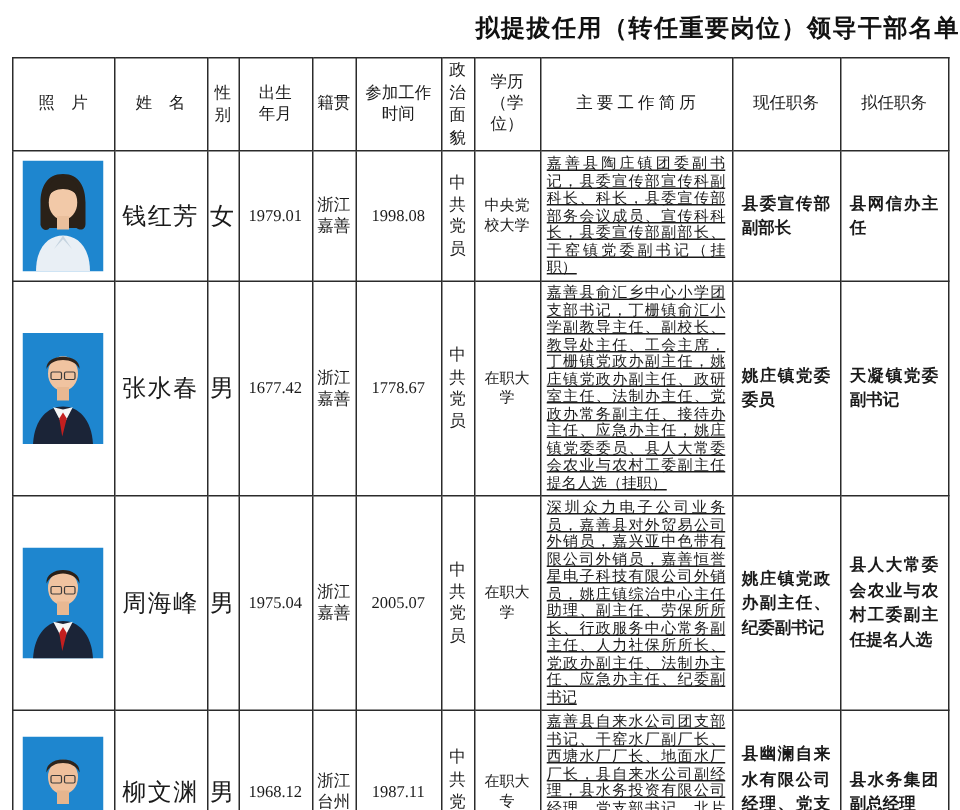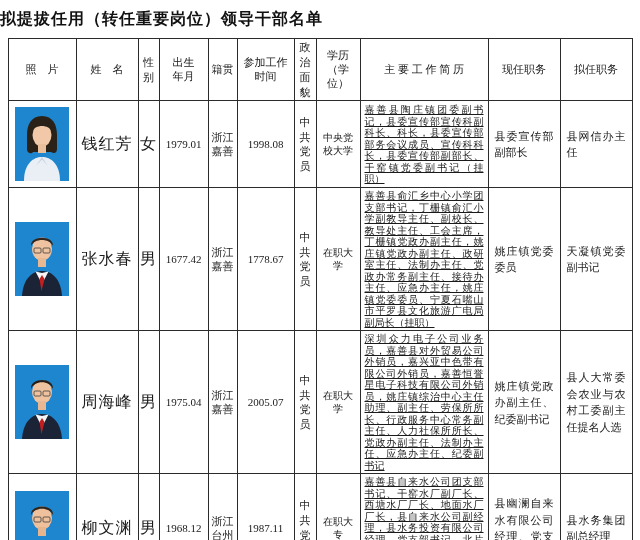--- a/index.html
+++ b/index.html
@@ -1,21 +1,21 @@
 <!DOCTYPE html>
 <html><head>
 <meta charset="utf-8">
 <style>
   html,body{margin:0;padding:0;}
   body{
     width:640px;height:540px;background:#ffffff;overflow:hidden;
     font-family:"Liberation Serif",serif;color:#1a1a1a;
   }
   .title{
-    text-align:left;
+    text-align:right;
     font-family:"Liberation Sans",sans-serif;
     font-weight:bold;font-size:16px;letter-spacing:1px;
     padding:9px 0 8px 0;color:#111;
   }
   table.roster{
     border-collapse:collapse;table-layout:fixed;
     margin:0 auto;width:624px;
   }
   .roster th,.roster td{
     border:1px solid #2b2b2b;
@@ -33,21 +33,21 @@
   td.c-small{font-size:11px;word-break:break-all;line-height:1.3;}
   td.c-edu{font-size:10px;word-break:break-all;line-height:1.35;padding:1px 2px;}
   td.c-resume{
     font-size:10px;line-height:11.5px;
     text-align:justify;text-justify:inter-character;
     word-break:break-all;padding:2px 4px;vertical-align:middle;text-decoration:underline;
   }
   td.c-pos{
     font-size:11px;line-height:1.5;
     text-align:justify;text-justify:inter-character;
-    word-break:break-all;padding:2px 6px;vertical-align:middle;
+    word-break:break-all;padding:2px 6px;vertical-align:middle;font-weight:bold;
   }
   .photo{width:54px;height:74px;display:block;margin:0 auto;}
   tr.hdr{height:40px;}
   tr.r1{height:87px;}
   tr.r2{height:135px;}
   tr.r3{height:135px;}
   tr.r4{height:104px;}
 </style>
 </head>
 <body>
@@ -126,21 +126,21 @@
           <path d="M27 53 L24.5 57 L26.5 69 L29.5 57 Z" fill="#c31f1f"></path>
         </svg>
       </td>
       <td class="c-name">张水春</td>
       <td class="c-name">男</td>
       <td class="c-small">1677.42</td>
       <td class="c-small">浙江嘉善</td>
       <td class="c-small">1778.67</td>
       <td><span class="v-text">中共党员</span></td>
       <td class="c-edu">在职大学</td>
-      <td class="c-resume">嘉善县俞汇乡中心小学团支部书记，丁栅镇俞汇小学副教导主任、副校长、教导处主任、工会主席，丁栅镇党政办副主任，姚庄镇党政办副主任、政研室主任、法制办主任、党政办常务副主任、接待办主任、应急办主任，姚庄镇党委委员、宁夏石嘴山市平罗县文化旅游广电局副局长（挂职）</td>
+      <td class="c-resume">嘉善县俞汇乡中心小学团支部书记，丁栅镇俞汇小学副教导主任、副校长、教导处主任、工会主席，丁栅镇党政办副主任，姚庄镇党政办副主任、政研室主任、法制办主任、党政办常务副主任、接待办主任、应急办主任，姚庄镇党委委员、县人大常委会农业与农村工委副主任提名人选（挂职）</td>
       <td class="c-pos">姚庄镇党委委员</td>
       <td class="c-pos">天凝镇党委副书记</td>
     </tr>
 
     <tr class="r3">
       <td>
         <svg class="photo" viewBox="0 0 54 74">
           <rect width="54" height="74" fill="#1e86cf"></rect>
           <ellipse cx="27" cy="27" rx="10" ry="11.5" fill="#f0c3a0"></ellipse>
           <path d="M16 24 C15 12 39 12 38 24 C34.5 15 19.5 15 16 24" fill="#2a1f17"></path>

